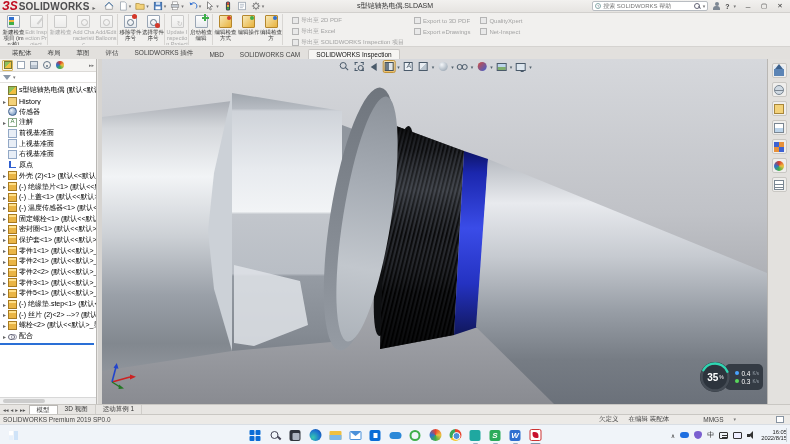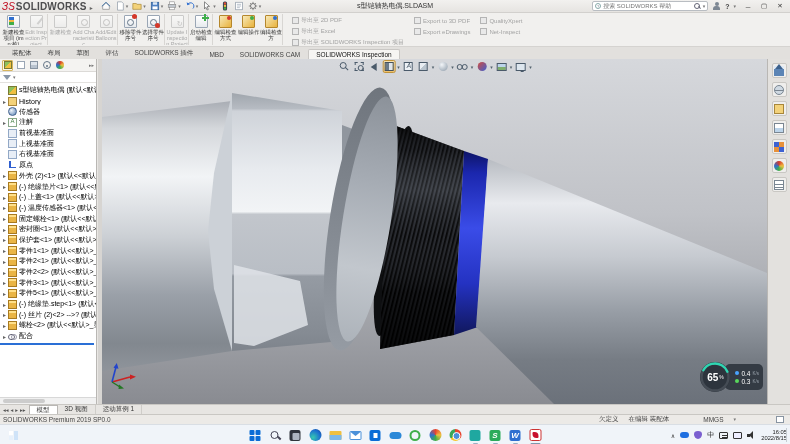--- a/index.html
+++ b/index.html
@@ -3,21 +3,21 @@
 <meta charset="utf-8">
 <style>
 *{box-sizing:border-box;margin:0;padding:0}
 html,body{width:790px;height:444px;overflow:hidden}
 body{font-family:"Liberation Sans",sans-serif;-webkit-font-smoothing:antialiased}
 .win{position:relative;width:790px;height:444px;background:#e9e7e4;overflow:hidden}
 
 
 .titlebar{position:absolute;left:0;top:0;width:790px;height:13px;background:linear-gradient(#f2f1ef,#e6e4e1);border-bottom:1px solid #d2d0cd;display:flex;align-items:center;padding:0 2px;z-index:50}
 .brand{display:flex;align-items:baseline;gap:1px;margin-right:4px}
-.brand .bp{color:#c00a1e;font-weight:normal;font-style:italic;font-size:10px}
+.brand .bp{color:#c00a1e;font-weight:bold;font-style:italic;font-size:12px}
 .brand .bn{color:#4d4d4f;font-weight:bold;font-size:10px;letter-spacing:.2px}
 .brand .ba{font-size:6px;color:#666;margin-left:2px}
 .qa{display:flex;align-items:center;gap:4px;margin-left:4px}
 .qa .qi{display:flex;align-items:center;gap:1px}
 .qa svg{width:10px;height:10px;display:block}
 .dd{font-size:5px;color:#777;line-height:1}
 .tb-title{position:absolute;left:50%;transform:translateX(-50%);font-size:7px;color:#333;white-space:nowrap}
 .tb-right{margin-left:auto;display:flex;align-items:center;gap:4px}
 .searchbox{display:flex;align-items:center;gap:2px;width:116px;height:10px;background:#fff;border:1px solid #b9bdc2;border-radius:2px;padding:0 2px}
 .searchbox .sq{width:6px;height:6px;border:1px solid #8aa;border-radius:50%;font-size:4px;color:#889;display:flex;align-items:center;justify-content:center;flex:none}
@@ -711,21 +711,21 @@
       </div>
 
       <div class="netmon">
         <div class="nm-circ">
           <svg width="34" height="34" viewBox="0 0 34 34">
             <circle cx="17" cy="17" r="15" fill="#2d343d"></circle>
             <circle cx="17" cy="17" r="13.5" fill="none" stroke="#454c55" stroke-width="2.4"></circle>
             <circle cx="17" cy="17" r="13.5" fill="none" stroke="#2fd6b2" stroke-width="2.4" stroke-dasharray="29.7 84.8" stroke-linecap="round" transform="rotate(-150 17 17)"></circle>
           </svg>
           <span class="pct">
-              <span>65</span>
+              <span>35</span>
               <small>%</small>
             </span>
         </div>
         <div class="nm-pill">
           <div class="nm-row">
             <span class="nm-dot" style="background:#4aa3ff"></span>
             <span class="nm-val">0.4</span>
             <span class="nm-unit">K/s</span>
           </div>
           <div class="nm-row">

